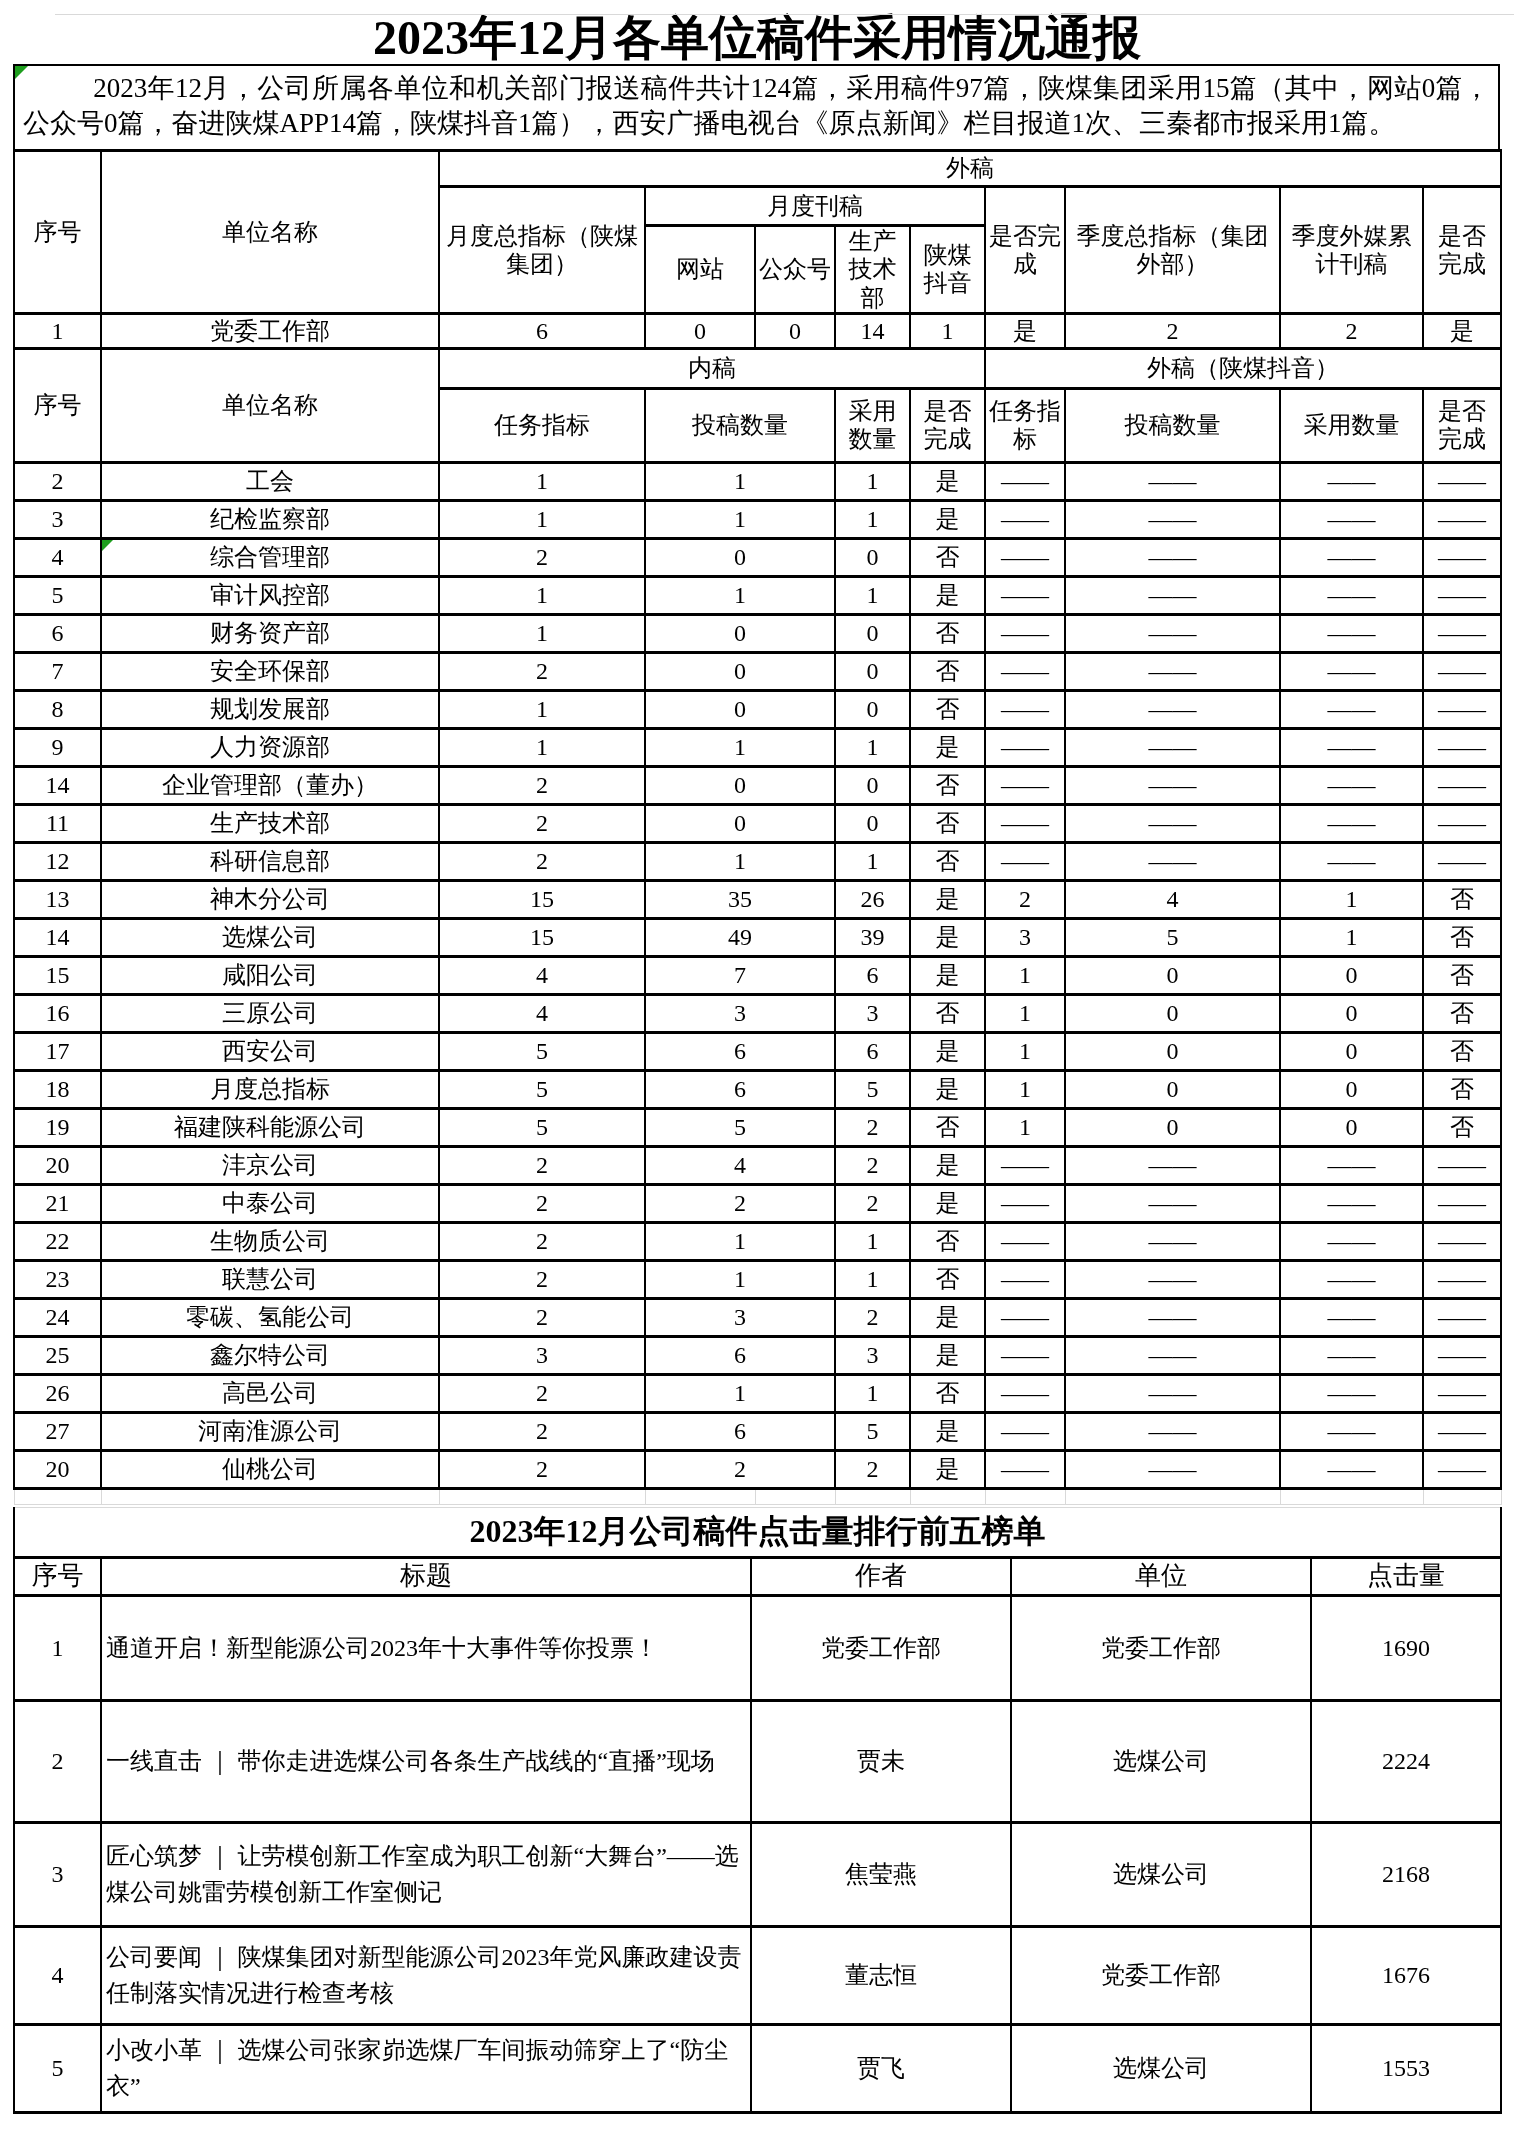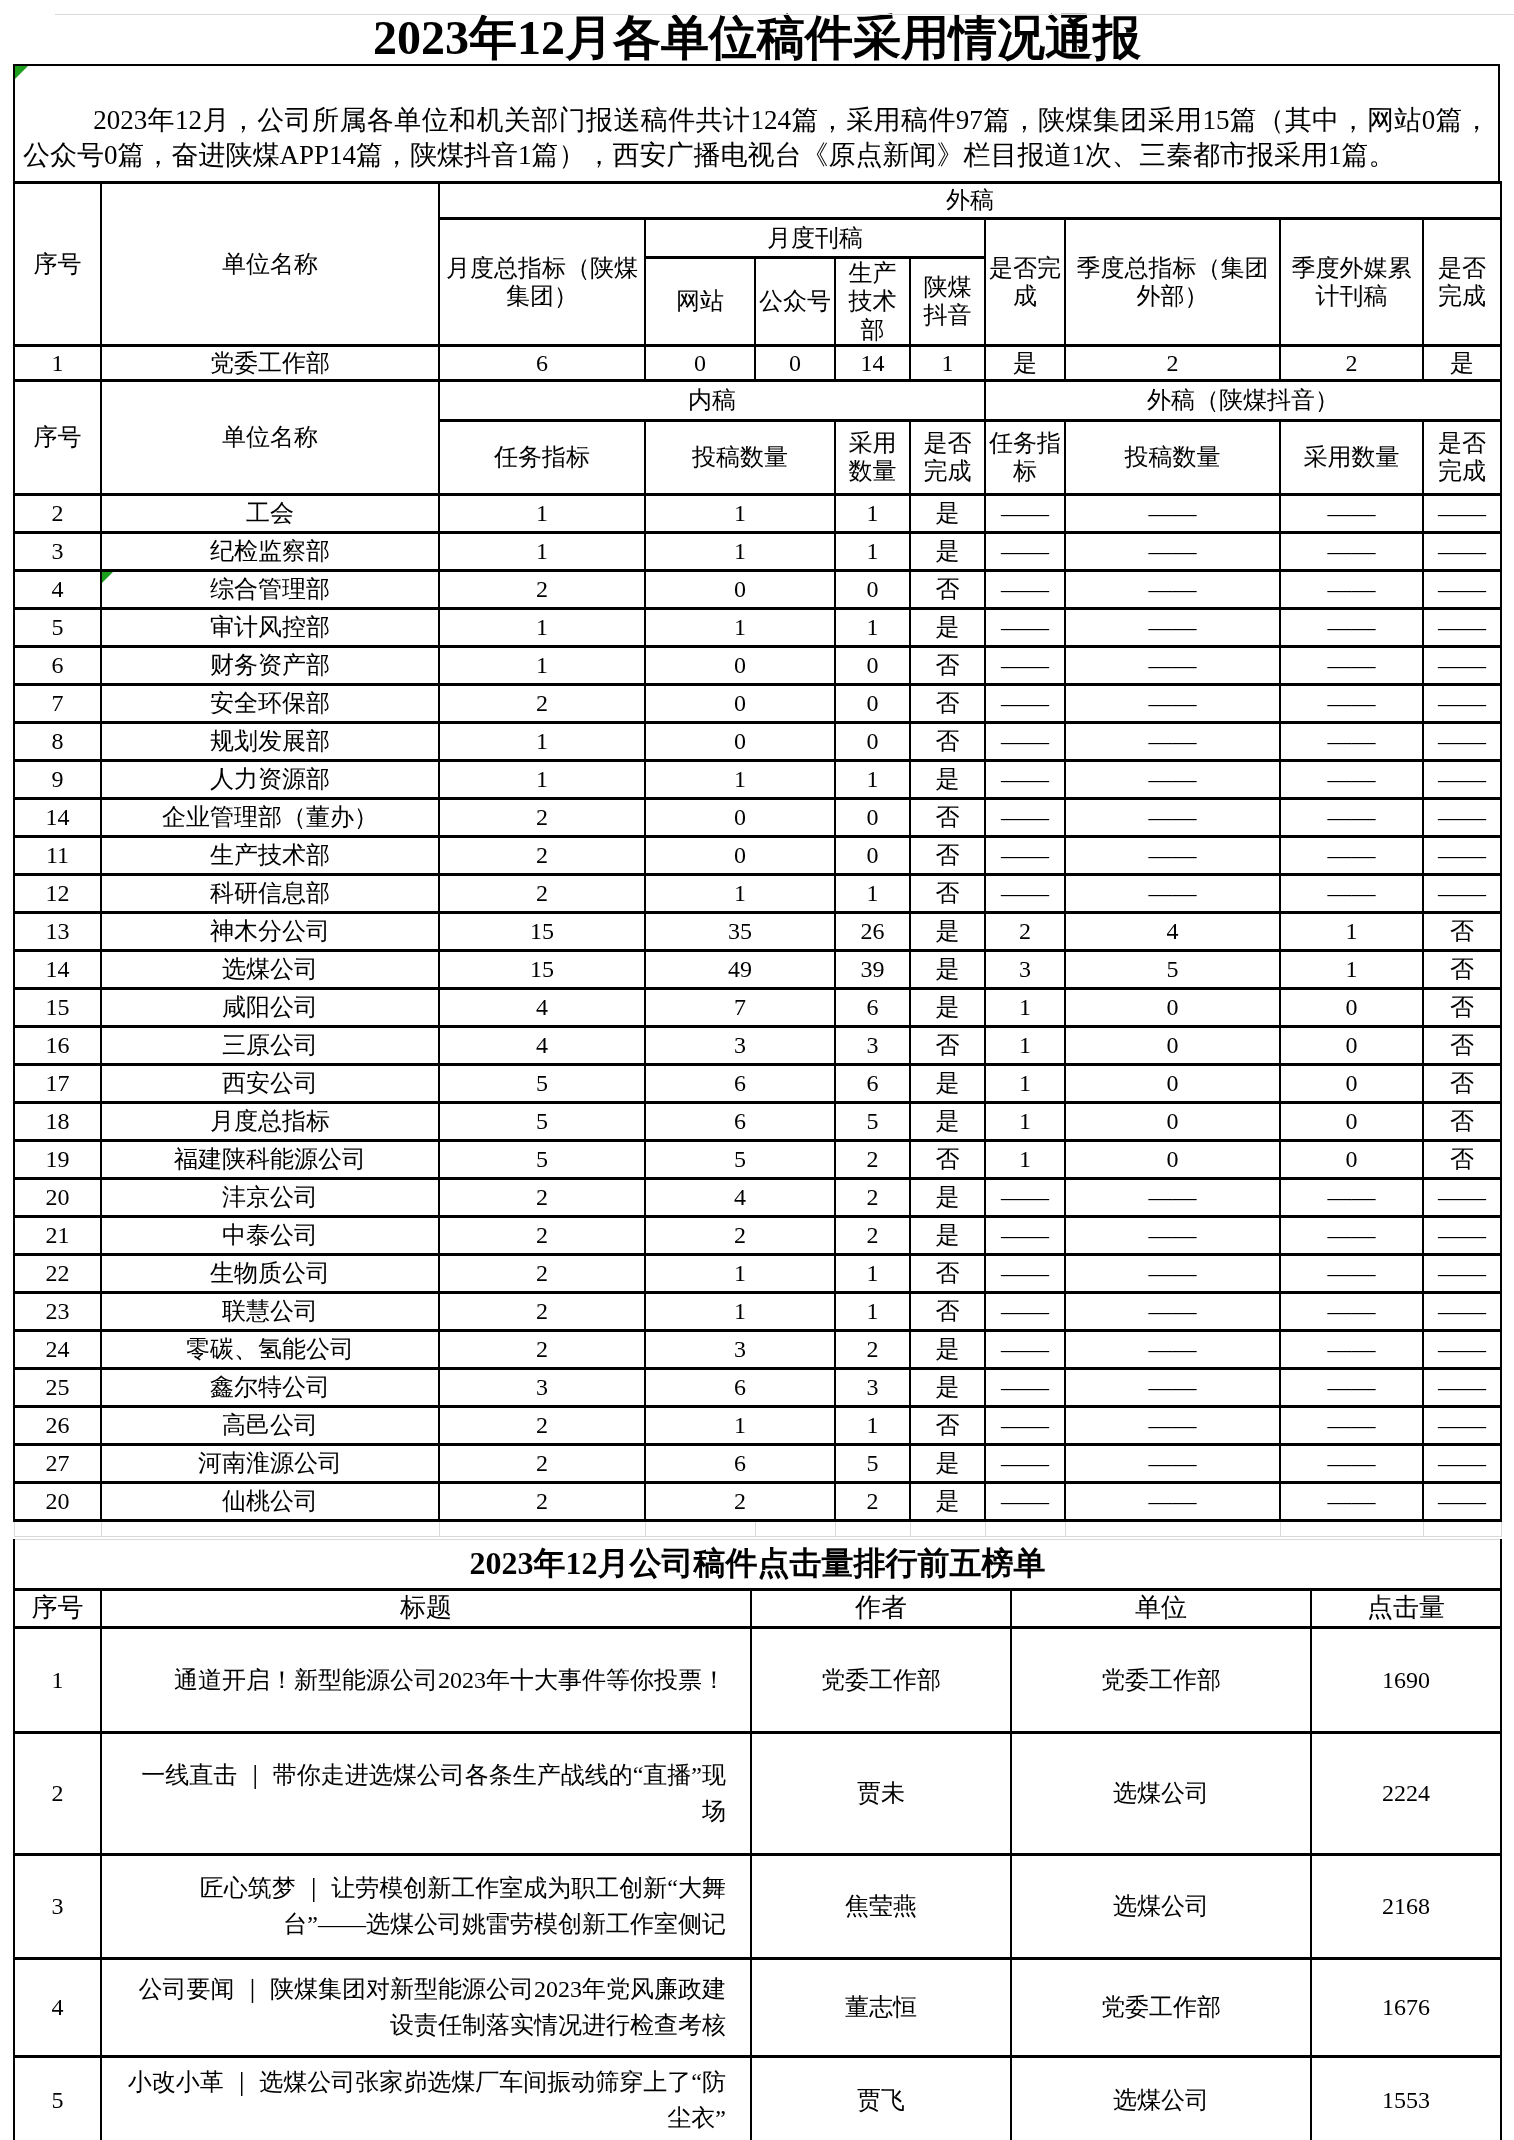--- a/index.html
+++ b/index.html
@@ -18,21 +18,21 @@
     line-height: 52px; height: 52px;
   }
   .summary {
     position: relative;
     margin-left: 13px; width: 1487px;
     border: 2px solid #000; border-bottom: none;
     padding: 5px 8px 8px 8px;
     font-size: 27px; line-height: 35px;
     text-align: justify;
   }
-  .summary p { text-indent: 2.6em; margin-top: 32px; }
+  .summary p { text-indent: 2.6em; }
   .summary .flag {
     position: absolute; top: 0; left: 0; width: 0; height: 0;
     border-top: 13px solid #1e9e1e; border-right: 13px solid transparent;
   }
   table { border-collapse: collapse; table-layout: fixed; margin-left: 13px; width: 1487px; }
   td, th {
     border: 2px solid #000;
     border-top-width: 3px; border-bottom-width: 3px;
     text-align: center; vertical-align: middle;
     font-size: 24px; font-weight: 400; line-height: 1.18;
@@ -55,21 +55,21 @@
     border: 1px solid #d9d9d9; border-top: 3px solid #000;
     height: 16px; padding: 0;
   }
   .t2 { margin-top: 2px; }
   .t2 .title2row td {
     border-top: 1px solid #d9d9d9; border-bottom: none;
     height: 50px; font-size: 32px; font-weight: 700; margin-left: 12px;
   }
   .t2 .t2head th { height: 38px; font-size: 26px; }
   .t2 tbody.data2 td { font-size: 24px; }
-  .t2 tbody.data2 td.title-cell { text-align: right; padding: 4px 24px; line-height: 1.5; }
+  .t2 tbody.data2 td.title-cell { text-align: left; padding: 4px 4px; line-height: 1.5; }
   .t2 tbody.data2 tr:nth-of-type(1) { height: 105px; }
   .t2 tbody.data2 tr:nth-of-type(2) { height: 122px; }
   .t2 tbody.data2 tr:nth-of-type(3) { height: 104px; }
   .t2 tbody.data2 tr:nth-of-type(4) { height: 98px; }
   .t2 tbody.data2 tr:nth-of-type(5) { height: 88px; }
 </style>
 </head>
 <body>
 
 <div class="page">

